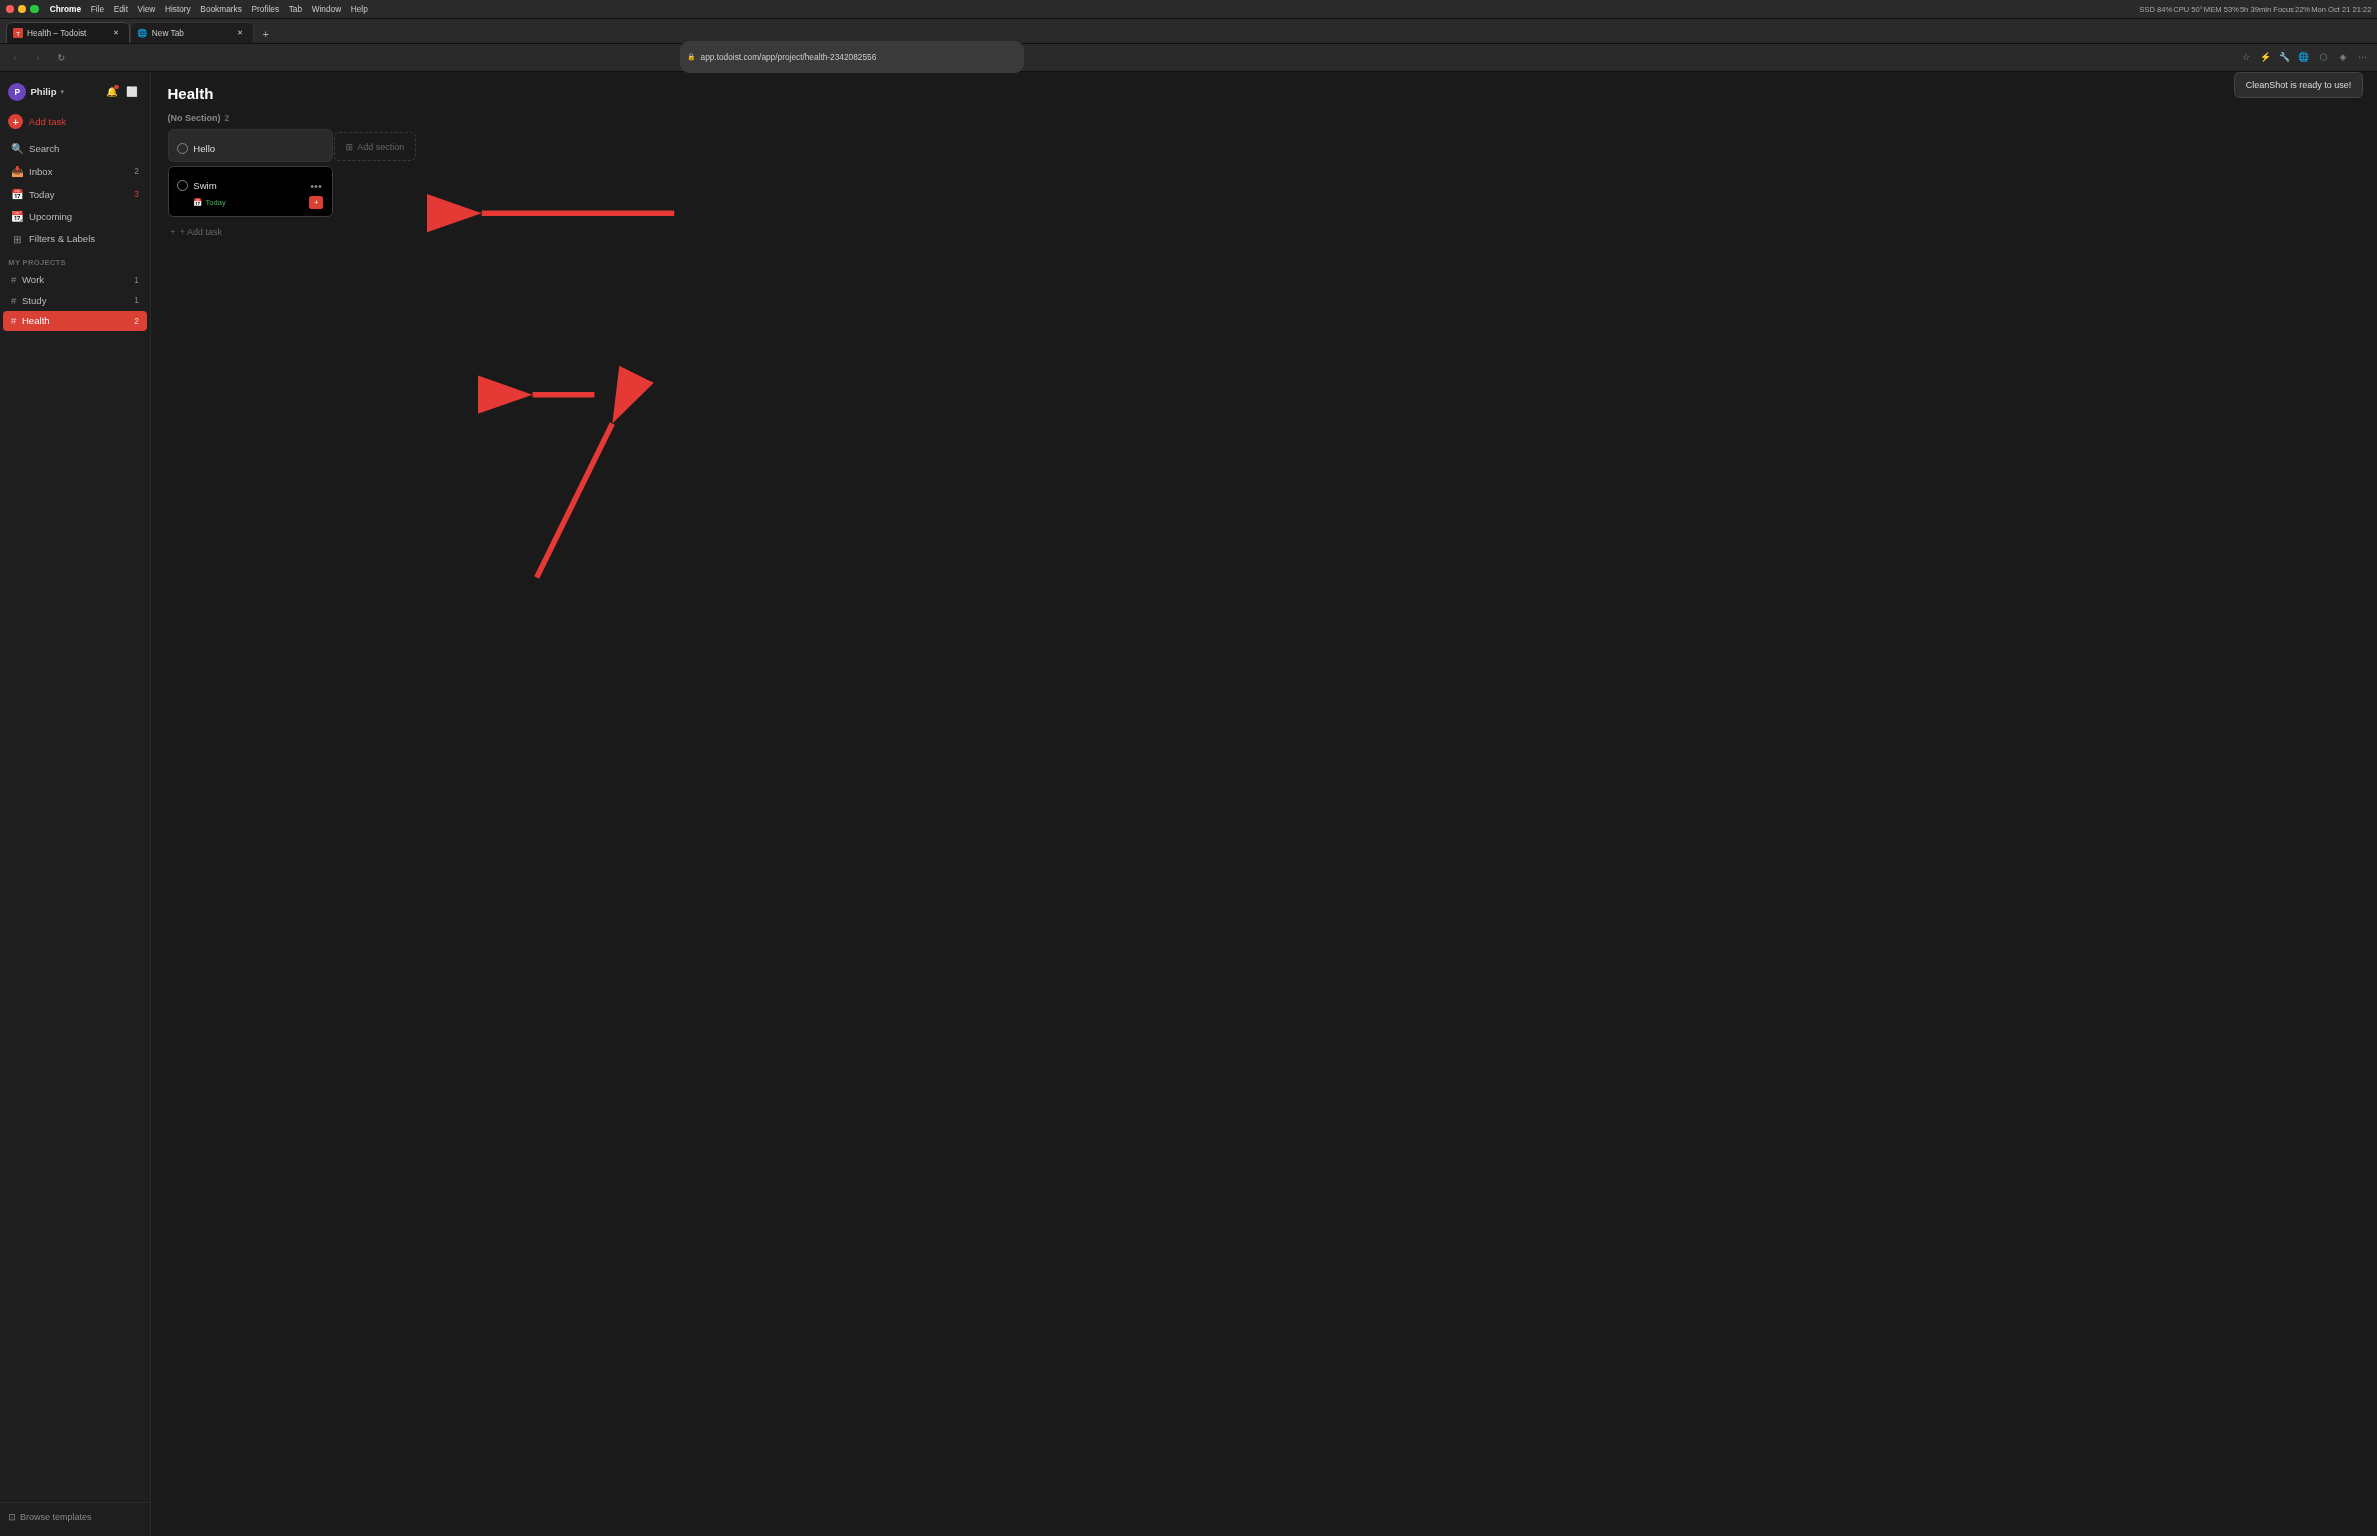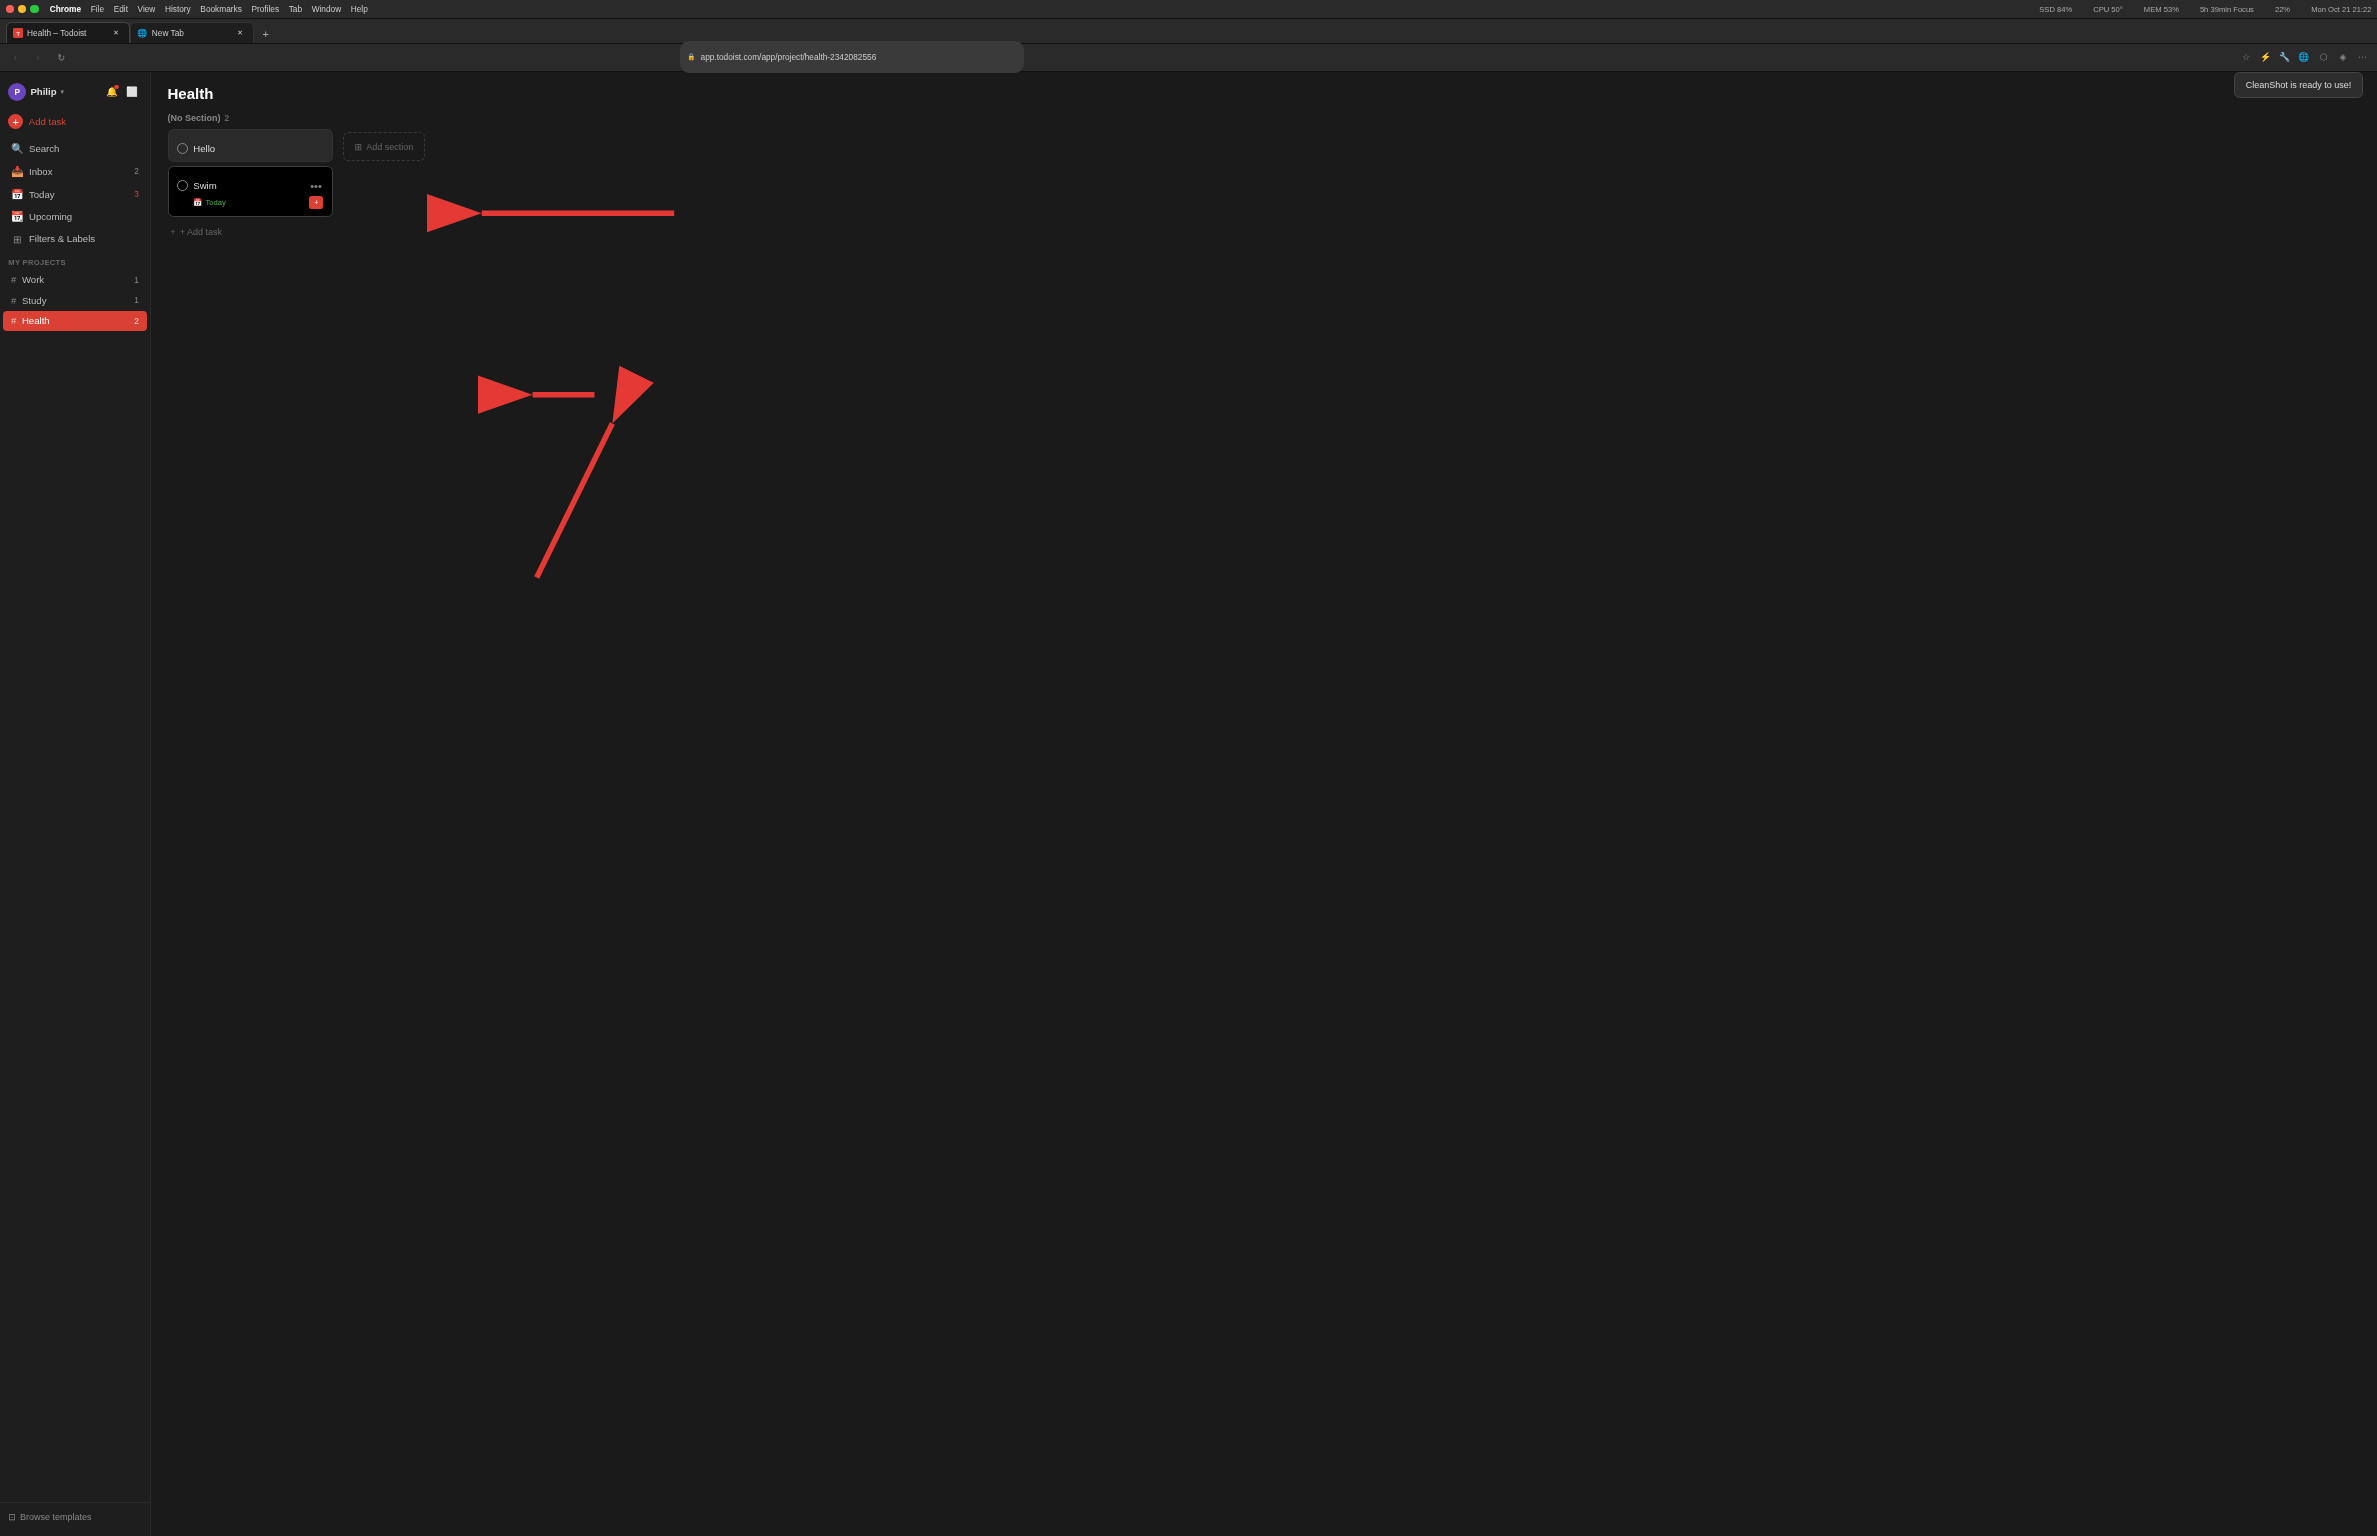--- a/index.html
+++ b/index.html
@@ -50,21 +50,21 @@
       padding: 1.4px 4.1px;
       cursor: pointer;
       border-radius: 2.1px;
     }
     .titlebar-menu-item.active { font-weight: 600; color: #fff; }
 
     .titlebar-right {
       margin-left: auto;
       display: flex;
       align-items: center;
-      gap: 21px;
+      gap: 1px;
       font-size: 7.6px;
       color: #aaa;
     }
     .titlebar-right span { font-size: 7.6px; }
 
     
     .tabs-bar {
       height: 25px;
       background: #2a2a2a;
       display: flex;
@@ -669,21 +669,21 @@
     </div>
   </div>
 
   <div class="main-content">
 
     <div class="content-body">
       <div class="project-title">
         <span>Health</span>
       </div>
 
-      <div style="display:flex; gap:10px; align-items:flex-start;">
+      <div style="display:flex; gap:1px; align-items:flex-start;">
         <div style="min-width:165px; max-width:179px;">
           <div class="section-label">
             <span>(No Section)</span>
             <span class="section-count">2</span>
           </div>
 
           <div class="task-card">
             <div class="task-row">
               <div class="task-circle"></div>
               <span class="task-name">Hello</span>

